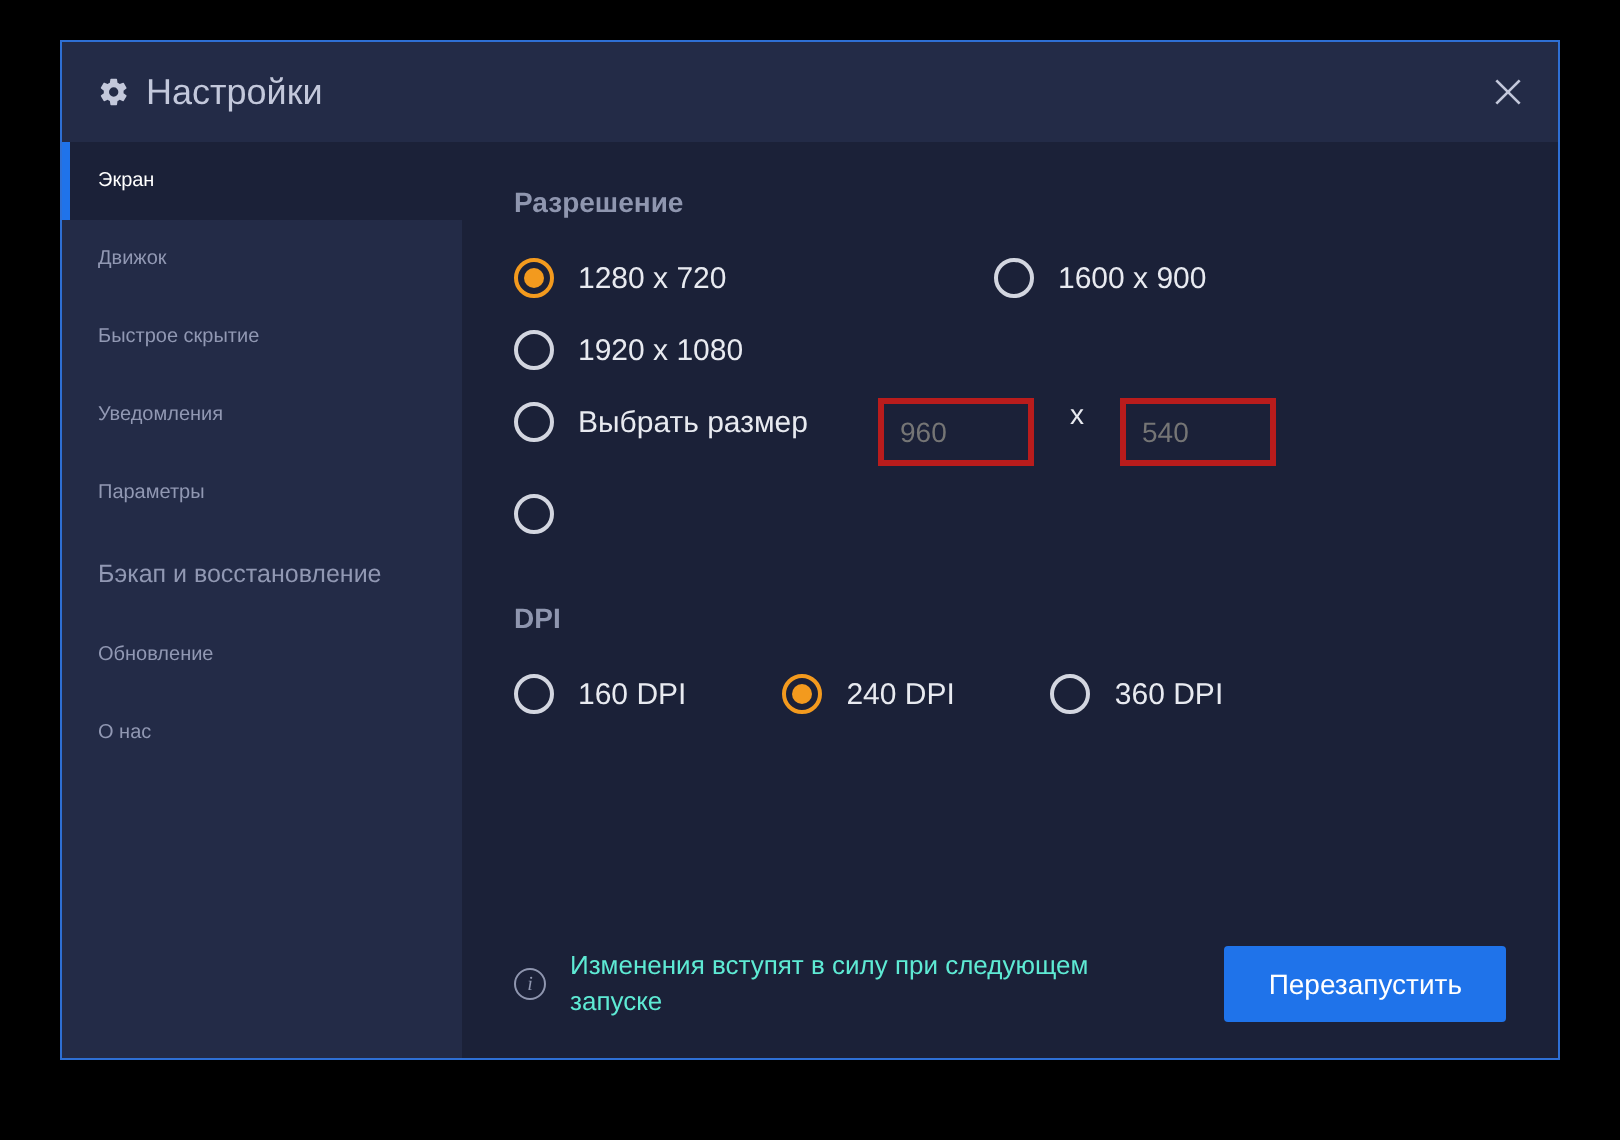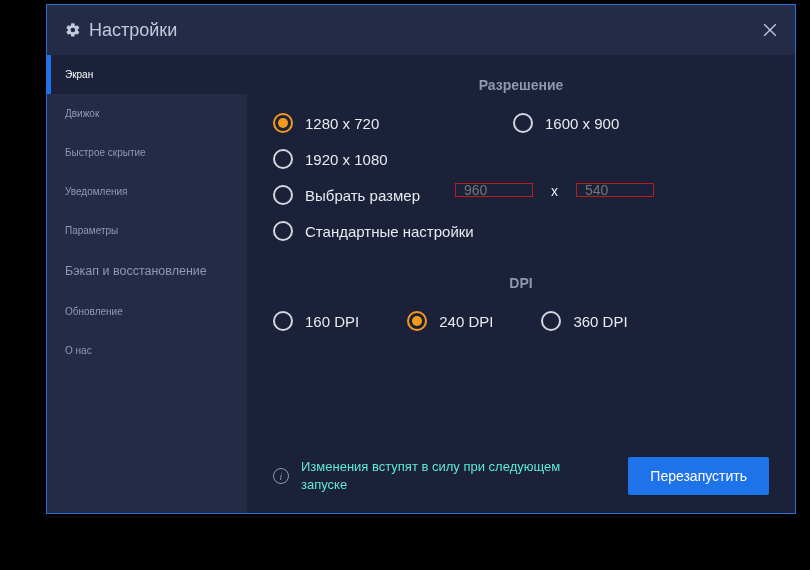--- a/index.html
+++ b/index.html
@@ -1,23 +1,22 @@
 <!DOCTYPE html>
 <html><head>
 <meta charset="utf-8">
 <style>
   * { box-sizing: border-box; margin: 0; padding: 0; }
   html, body { width: 810px; height: 570px; background: #000; font-family: "Segoe UI", Arial, sans-serif; }
   .window {
     position: absolute;
-    left: 30px; top: 4px;
+    left: 30px; top: 20px;
     width: 750px; height: 510px;
     background: #232b47;
     border: 1px solid #2e6fd4;
-    margin-left: 16px;
   }
   .titlebar {
     height: 50px;
     display: flex;
     align-items: center;
     padding: 0 14px 0 18px;
     color: #c3c8db;
   }
   .titlebar .gear { width: 16px; height: 16px; margin-right: 8px; color: #c3c8db; flex-shrink: 0; }
   .titlebar .title { font-size: 18px; font-weight: 400; color: #c3c8db; }
@@ -50,21 +49,20 @@
     padding: 22px 26px 18px 26px;
     display: flex;
     flex-direction: column;
     position: relative;
   }
   .section-title {
     color: #8f96af;
     font-size: 14px;
     font-weight: 600;
     margin-bottom: 18px;
-    text-align: center;
   }
   .radio-grid {
     display: grid;
     grid-template-columns: 240px 1fr;
     row-gap: 12px;
     margin-bottom: 12px;
   }
   .radio-item {
     display: flex;
     align-items: center;
@@ -88,23 +86,23 @@
   }
   .radio-label { color: #e8eaf0; font-size: 15px; }
   .custom-size-row {
     display: flex;
     align-items: flex-start;
     gap: 12px;
     margin-bottom: 12px;
   }
   .custom-size-row .radio-item { min-width: 170px; }
   .size-input {
-    width: 78px; height: 14px;
+    width: 78px; height: 34px;
     background: transparent;
-    border: 1px solid #b91c1c;
+    border: 3px solid #b91c1c;
     color: #5a6180;
     padding: 0 8px;
     font-size: 14px;
   }
   .size-x { color: #e8eaf0; font-size: 14px; margin: 0 6px; }
   .dpi-section { margin-top: 28px; }
   .dpi-row {
     display: flex;
     gap: 48px;
   }
@@ -198,21 +196,20 @@
           <span class="radio"></span>
           <span class="radio-label">Выбрать размер</span>
         </div>
         <input class="size-input" placeholder="960" style="">
         <span class="size-x">x</span>
         <input class="size-input" placeholder="540" style="">
       </div>
 
       <div class="radio-item" style="margin-bottom:4px;">
         <span class="radio"></span>
-        <span class="radio-label">Стандартные настройки</span>
       </div>
 
       <div class="dpi-section">
         <div class="section-title">DPI</div>
         <div class="dpi-row">
           <div class="radio-item">
             <span class="radio"></span>
             <span class="radio-label">160 DPI</span>
           </div>
           <div class="radio-item">

